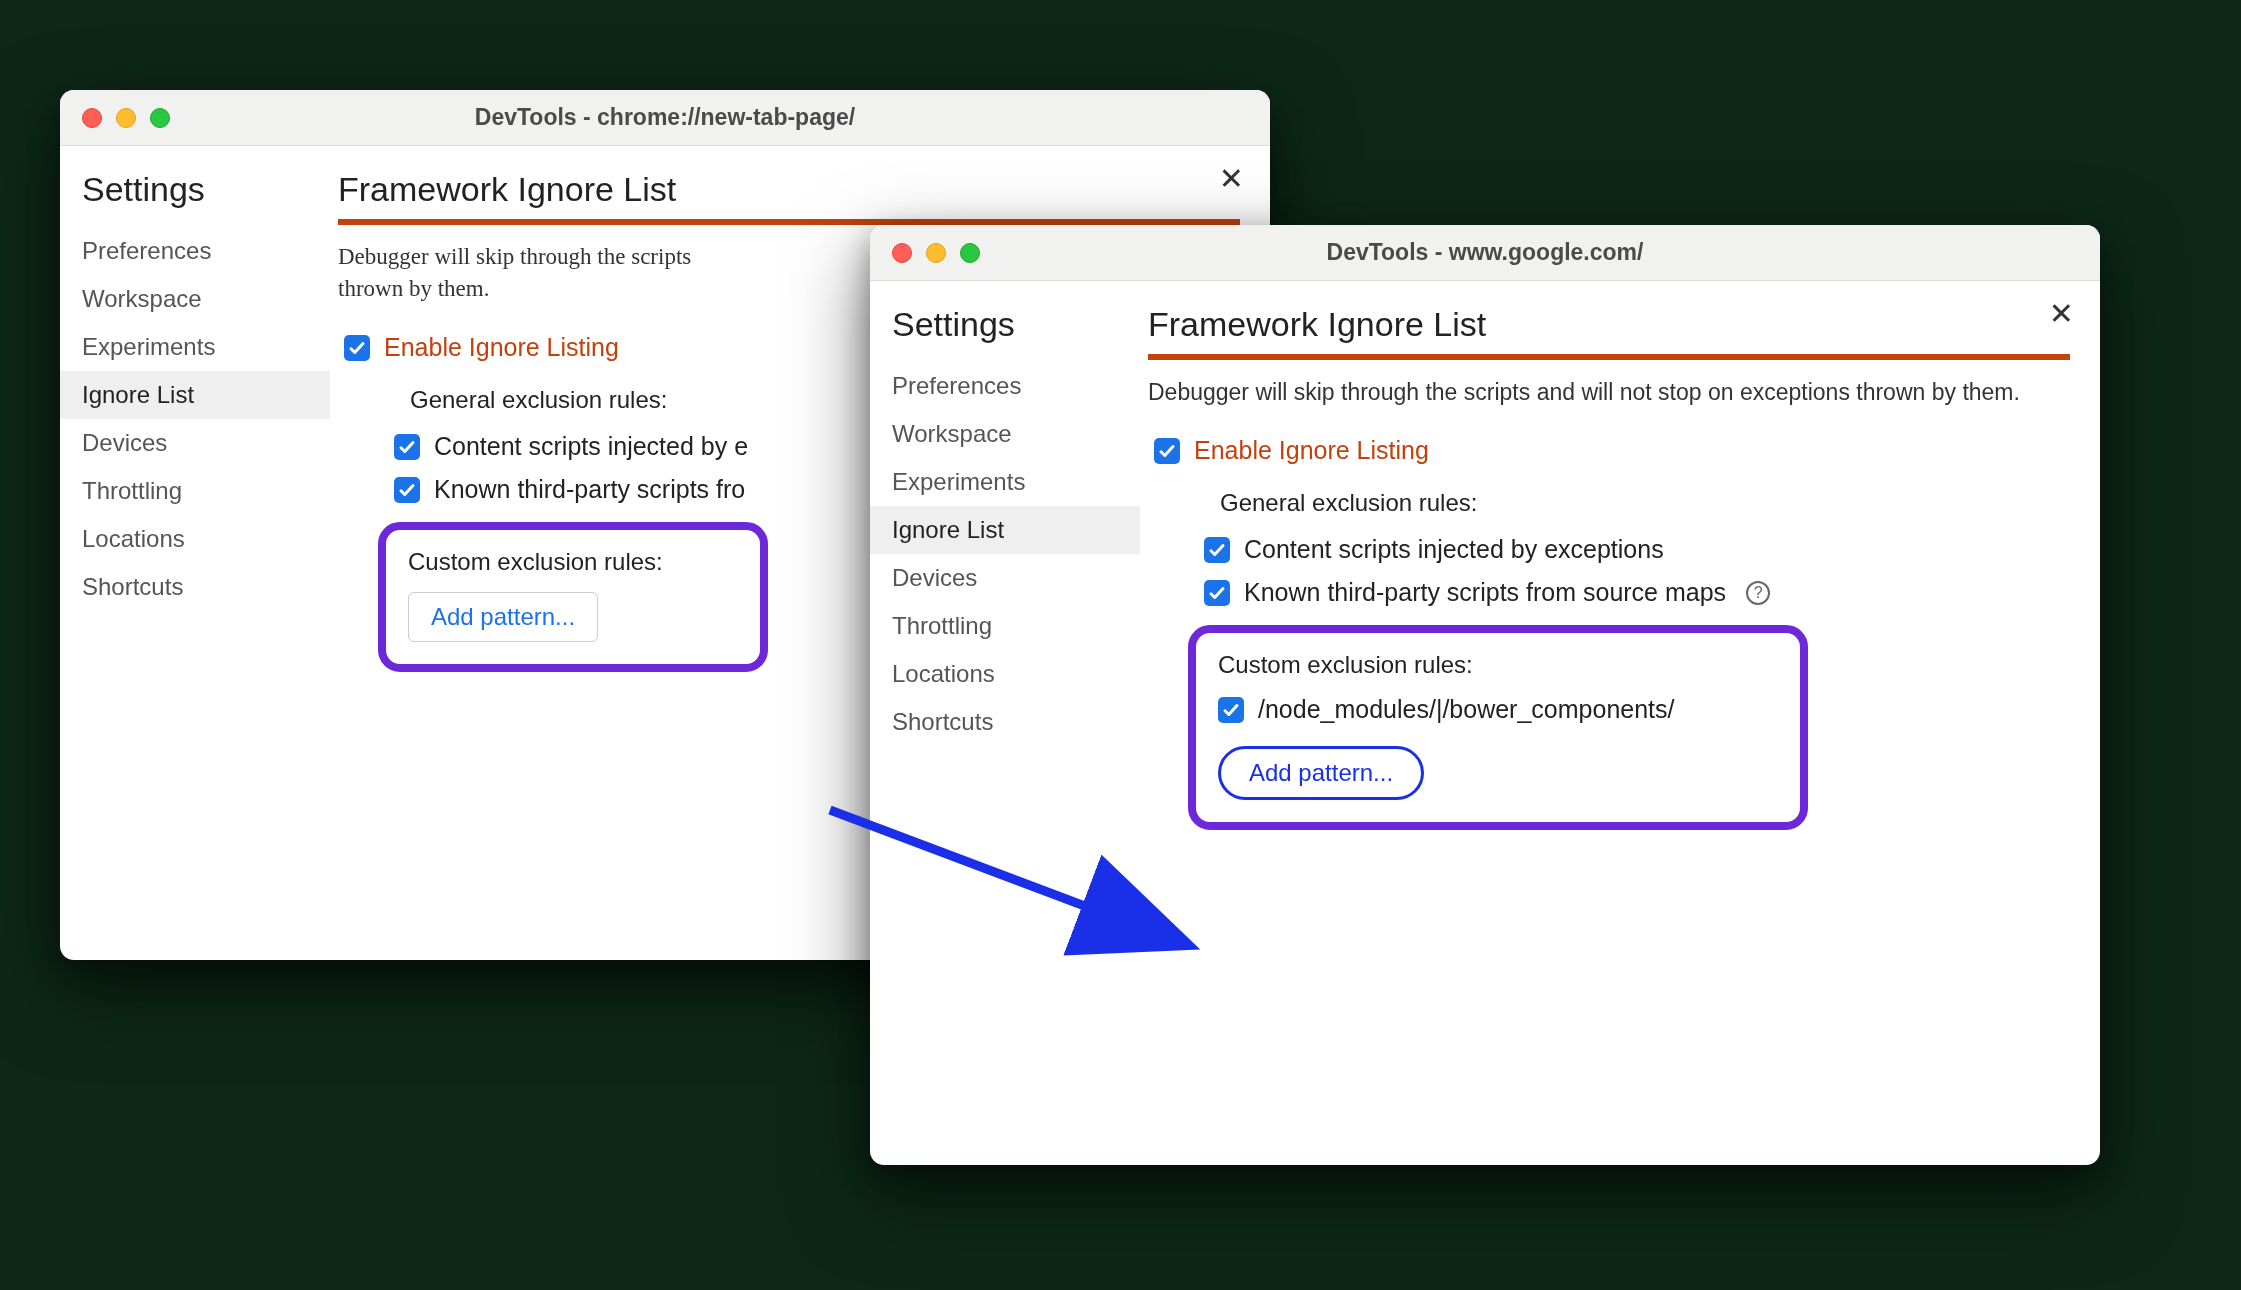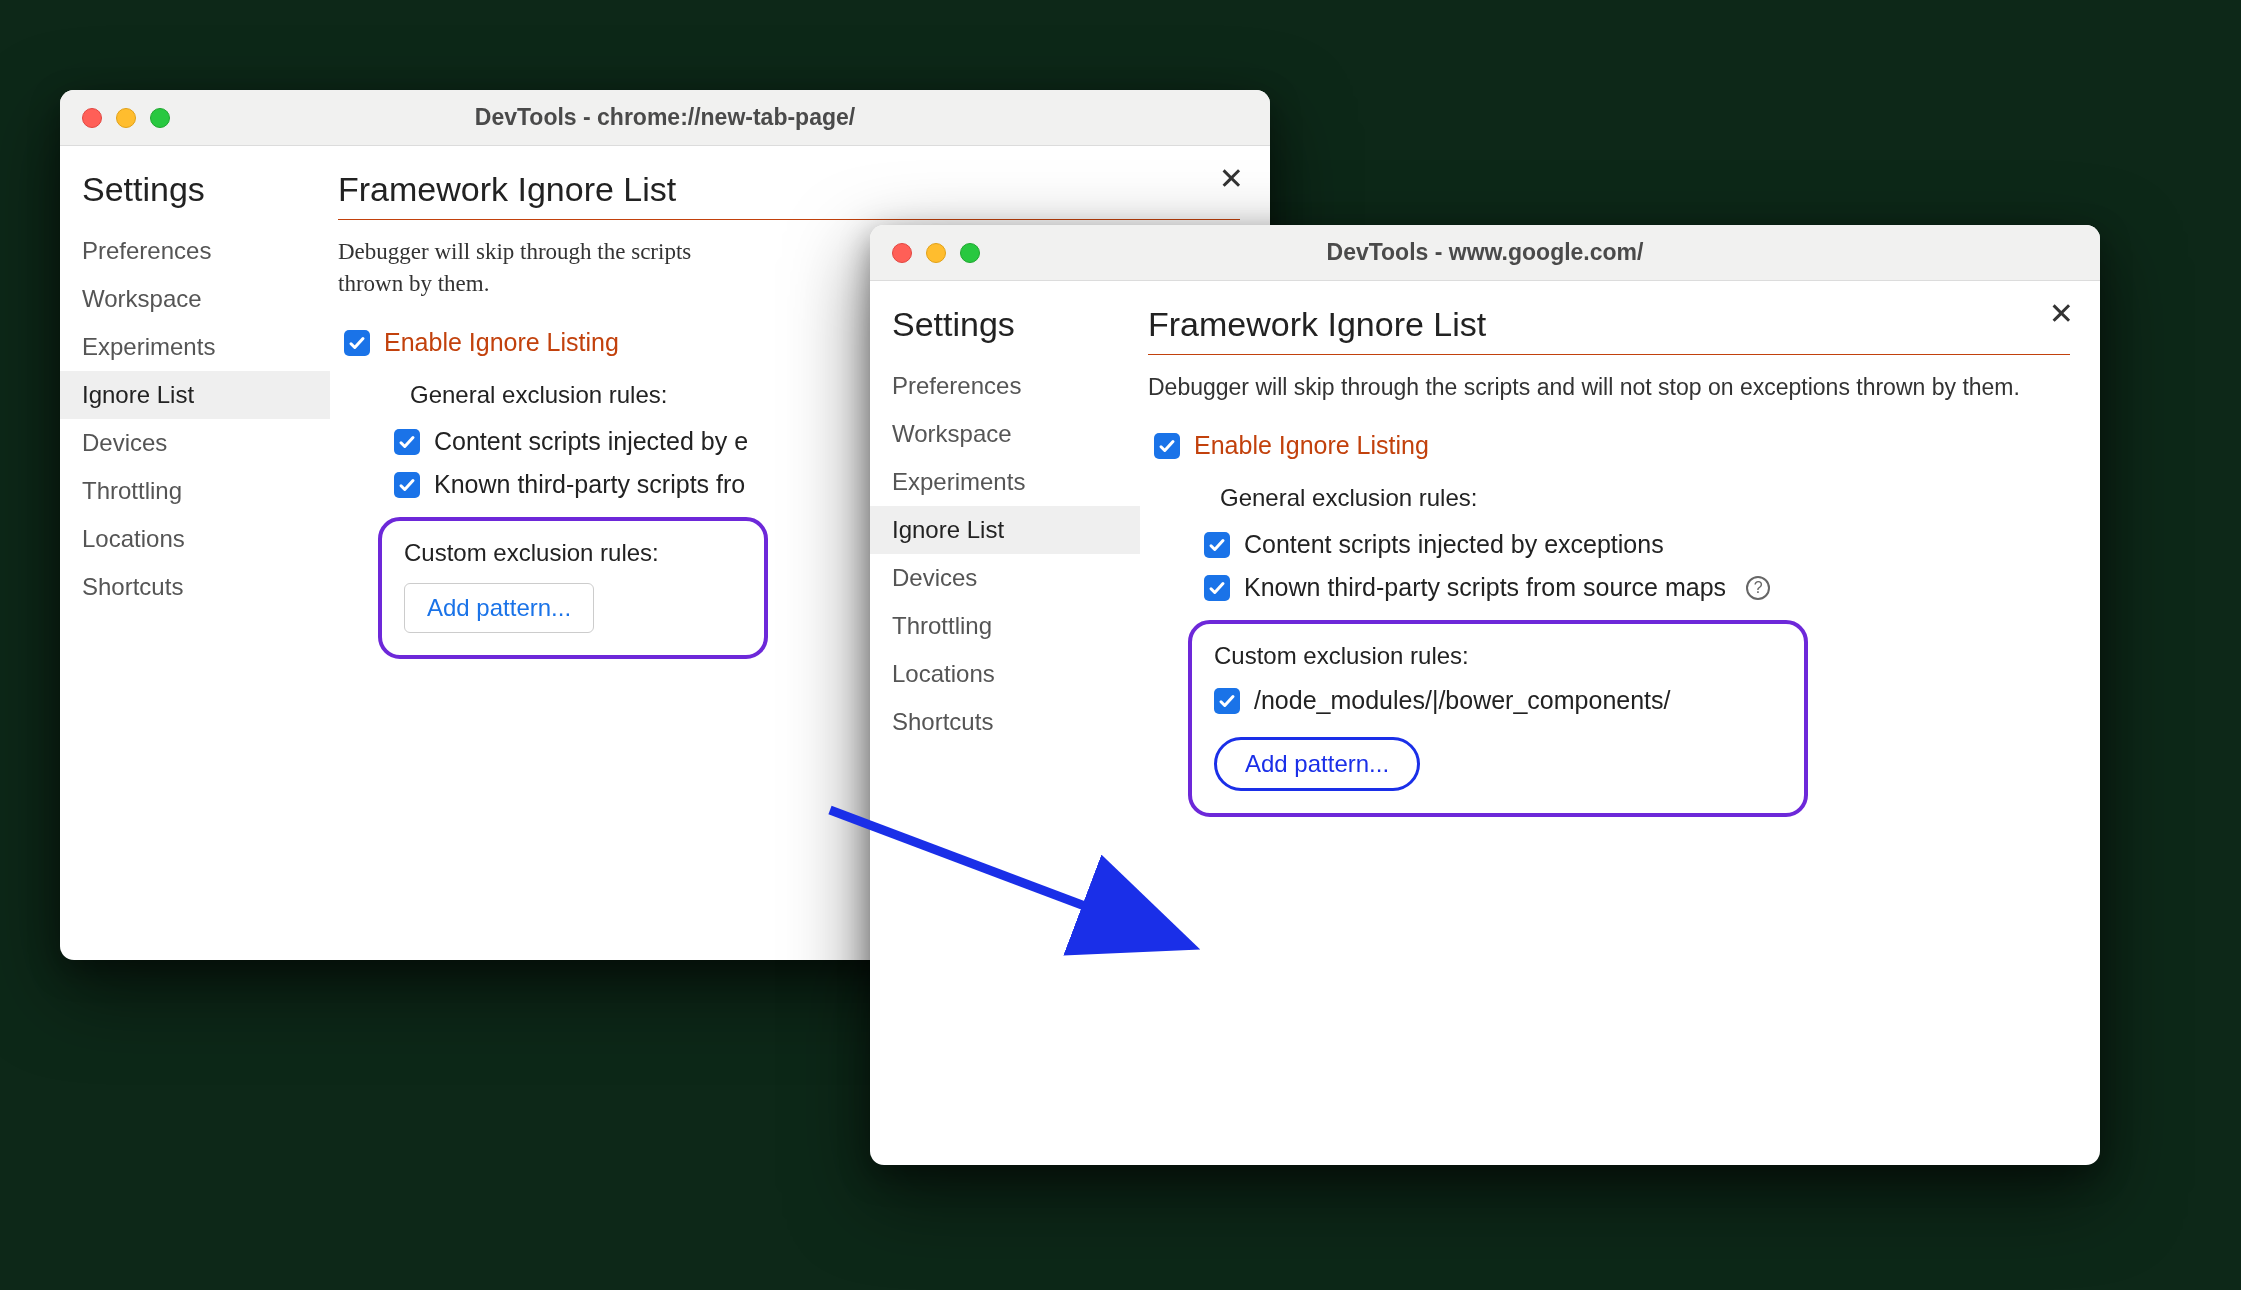--- a/index.html
+++ b/index.html
@@ -89,21 +89,21 @@
   }
   .content {
     flex: 1;
     padding: 24px 30px 30px 8px;
   }
   .content h2 {
     font-size: 34px;
     font-weight: 400;
     color: #222;
     padding-bottom: 10px;
-    border-bottom: 1px solid #c2410c;
+    border-bottom: 6px solid #c2410c;
     margin-bottom: 16px;
   }
   .desc {
     font-size: 23px;
     color: #333;
     line-height: 1.4;
     margin-bottom: 28px;
   }
   .row {
     display: flex;
@@ -137,21 +137,21 @@
     width: 24px; height: 24px;
     border: 2px solid #666;
     border-radius: 50%;
     display: inline-flex;
     align-items: center; justify-content: center;
     font-size: 16px; color: #666;
     margin-left: 6px;
     cursor: pointer;
   }
   .highlight-box {
-    border: 4px solid #6d28d9;
+    border: 8px solid #6d28d9;
     border-radius: 22px;
     padding: 18px 22px 22px 22px;
     margin-left: 40px;
     margin-top: 18px;
   }
   .highlight-box .section-head { margin: 0 0 16px 0; }
   .addbtn {
     display: inline-block;
     padding: 10px 22px;
     border: 1px solid #ccc;

